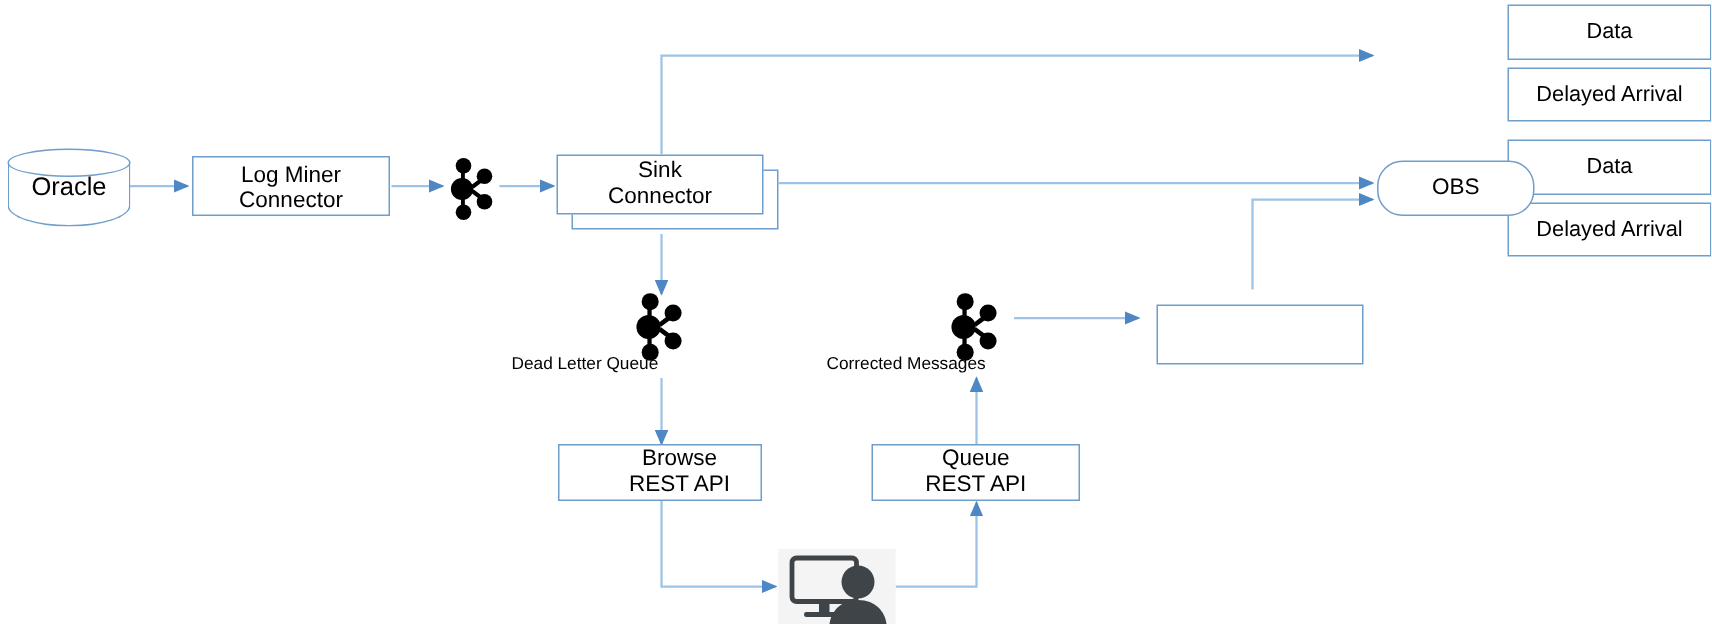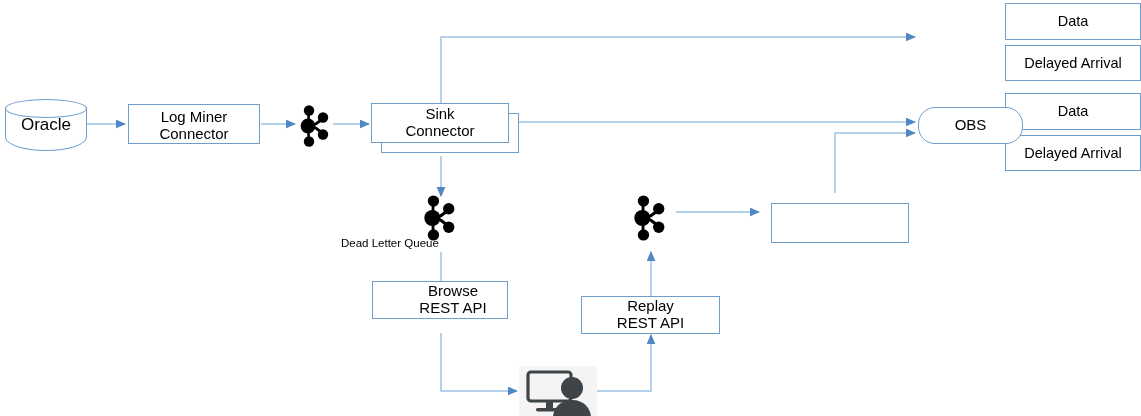--- a/index.html
+++ b/index.html
@@ -138,27 +138,28 @@
         <circle cx="26" cy="13.5" r="5.2"></circle>
         <circle cx="26" cy="30.5" r="5.2"></circle>
         <circle cx="11" cy="22" r="7.4"></circle>
         <rect x="10.3" y="9" width="2.6" height="8"></rect>
         <rect x="10.3" y="27" width="2.6" height="8"></rect>
         <path d="M17,19.5 L23,15 L24.6,17.4 L18.6,21.8 z"></path>
         <path d="M17,24.5 L23,29 L24.6,26.6 L18.6,22.2 z"></path>
       </g>
     </svg>
   </div>
+  <div class="klabel" style="left:551px;top:237px;width:200px;">Corrected Messages</div>
 
-  <div class="node" style="left:372px;top:281px;width:136px;height:38px;padding-left:26px;">
+  <div class="node" style="left:372px;top:296px;width:136px;height:38px;padding-left:26px;">
     <span class="lbl">Browse
 REST API</span>
   </div>
   <div class="node" style="left:581px;top:296px;width:139px;height:38px;">
-    <span class="lbl">Replay
+    <span class="lbl">Queue
 REST API</span>
   </div>
 
   <div class="useric" style="left:519px;top:366px;width:78px;height:50px;">
     <svg width="78" height="50" viewBox="0 0 78 50" xmlns="http://www.w3.org/2000/svg">
       <rect width="78" height="50" fill="#f4f4f4"></rect>
       <g fill="none" stroke="#3f4448" stroke-width="3.2" stroke-linejoin="round">
         <rect x="9" y="6" width="43" height="29" rx="3"></rect>
       </g>
       <rect x="27" y="35" width="7" height="7" fill="#3f4448"></rect>

